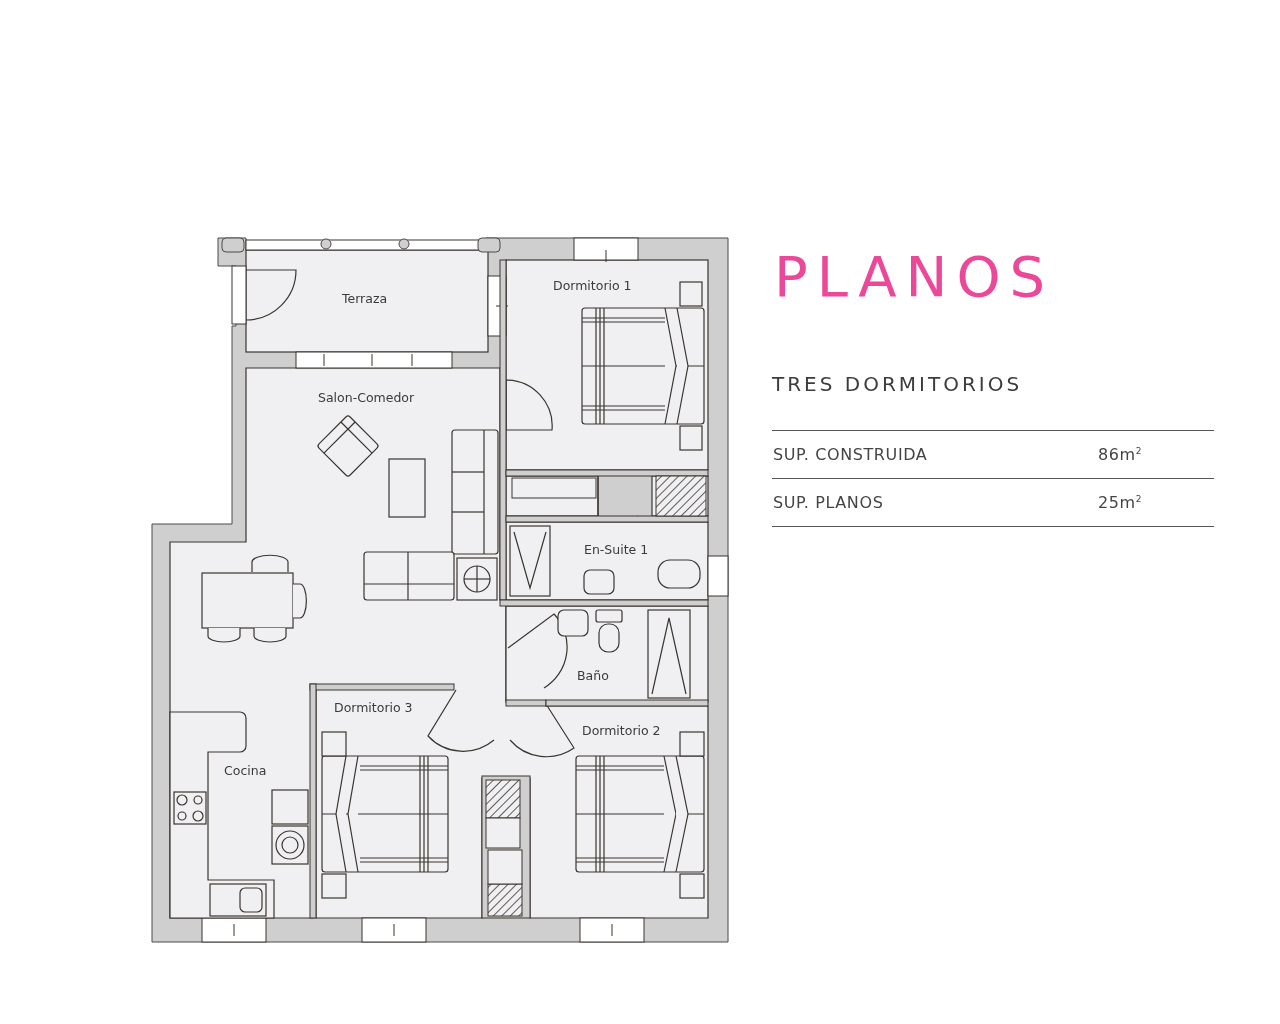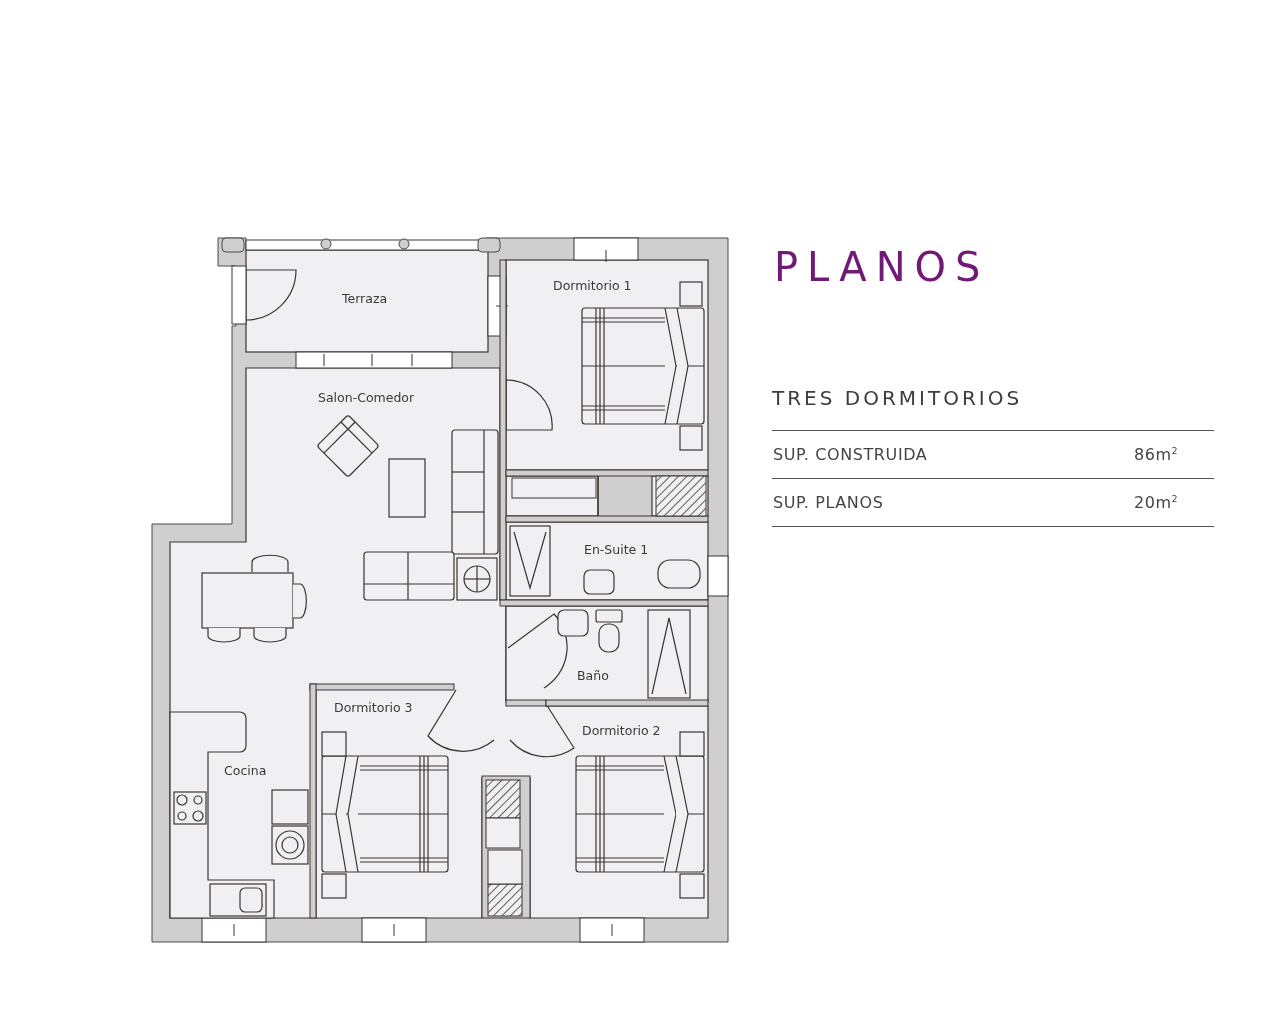--- a/index.html
+++ b/index.html
@@ -1,25 +1,25 @@
 <!DOCTYPE html>
 <html><head>
 <meta charset="utf-8">
 <style>
   html, body { margin:0; padding:0; background:#ffffff; }
   body { width:1280px; height:1024px; position:relative; overflow:hidden; font-family:"DejaVu Sans", sans-serif; }
   #plan { position:absolute; left:0; top:0; width:1280px; height:1024px; }
   .room-label { font-family:"DejaVu Sans", sans-serif; font-size:12.5px; fill:#3a3a3a; }
   .panel { position:absolute; left:772px; top:240px; width:442px; color:#3c3c3c; }
-  .title { font-family:"DejaVu Sans", sans-serif; font-weight:300; font-size:40px; letter-spacing:9px; margin:0; position:absolute; left:2px; top:4px; color:#701a75; font-weight:normal; }
-  .subtitle { position:absolute; left:0; top:146px; font-size:20px; letter-spacing:3px; color:#3c3c3c; }
+  .title { font-family:"DejaVu Sans", sans-serif; font-weight:300; font-size:56px; letter-spacing:9px; margin:0; position:absolute; left:2px; top:4px; color:#ec4899; font-weight:normal; }
+  .subtitle { position:absolute; left:0; top:132px; font-size:20px; letter-spacing:3px; color:#3c3c3c; }
   .specs { position:absolute; left:0; top:190px; width:442px; border-top:1.5px solid #555; }
   .spec-row { display:flex; justify-content:space-between; align-items:center; height:47px; border-bottom:1.5px solid #555; font-size:16px; letter-spacing:0.6px; color:#444; }
   .spec-label { padding-left:1px; }
-  .spec-value { width:116px; text-align:center; }
+  .spec-value { width:116px; text-align:left; }
   .spec-value sup { font-size:9px; }
 </style>
 </head>
 <body>
 
 <svg id="plan" viewBox="0 0 1280 1024" xmlns="http://www.w3.org/2000/svg">
   <defs>
     <pattern id="hatch" width="6" height="6" patternUnits="userSpaceOnUse" patternTransform="rotate(45)">
       <rect width="6" height="6" fill="#f0f0f2"></rect>
       <line x1="0" y1="0" x2="0" y2="6" stroke="#3a3530" stroke-width="1.6"></line>
@@ -218,16 +218,16 @@
 <div class="panel">
   <h1 class="title">PLANOS</h1>
   <div class="subtitle">TRES DORMITORIOS</div>
   <div class="specs">
     <div class="spec-row">
       <span class="spec-label">SUP.  CONSTRUIDA</span>
       <span class="spec-value"><span>86m</span><sup>2</sup></span>
     </div>
     <div class="spec-row">
       <span class="spec-label">SUP. PLANOS</span>
-      <span class="spec-value"><span>20m</span><sup>2</sup></span>
+      <span class="spec-value"><span>25m</span><sup>2</sup></span>
     </div>
   </div>
 </div>
 
 </body></html>

